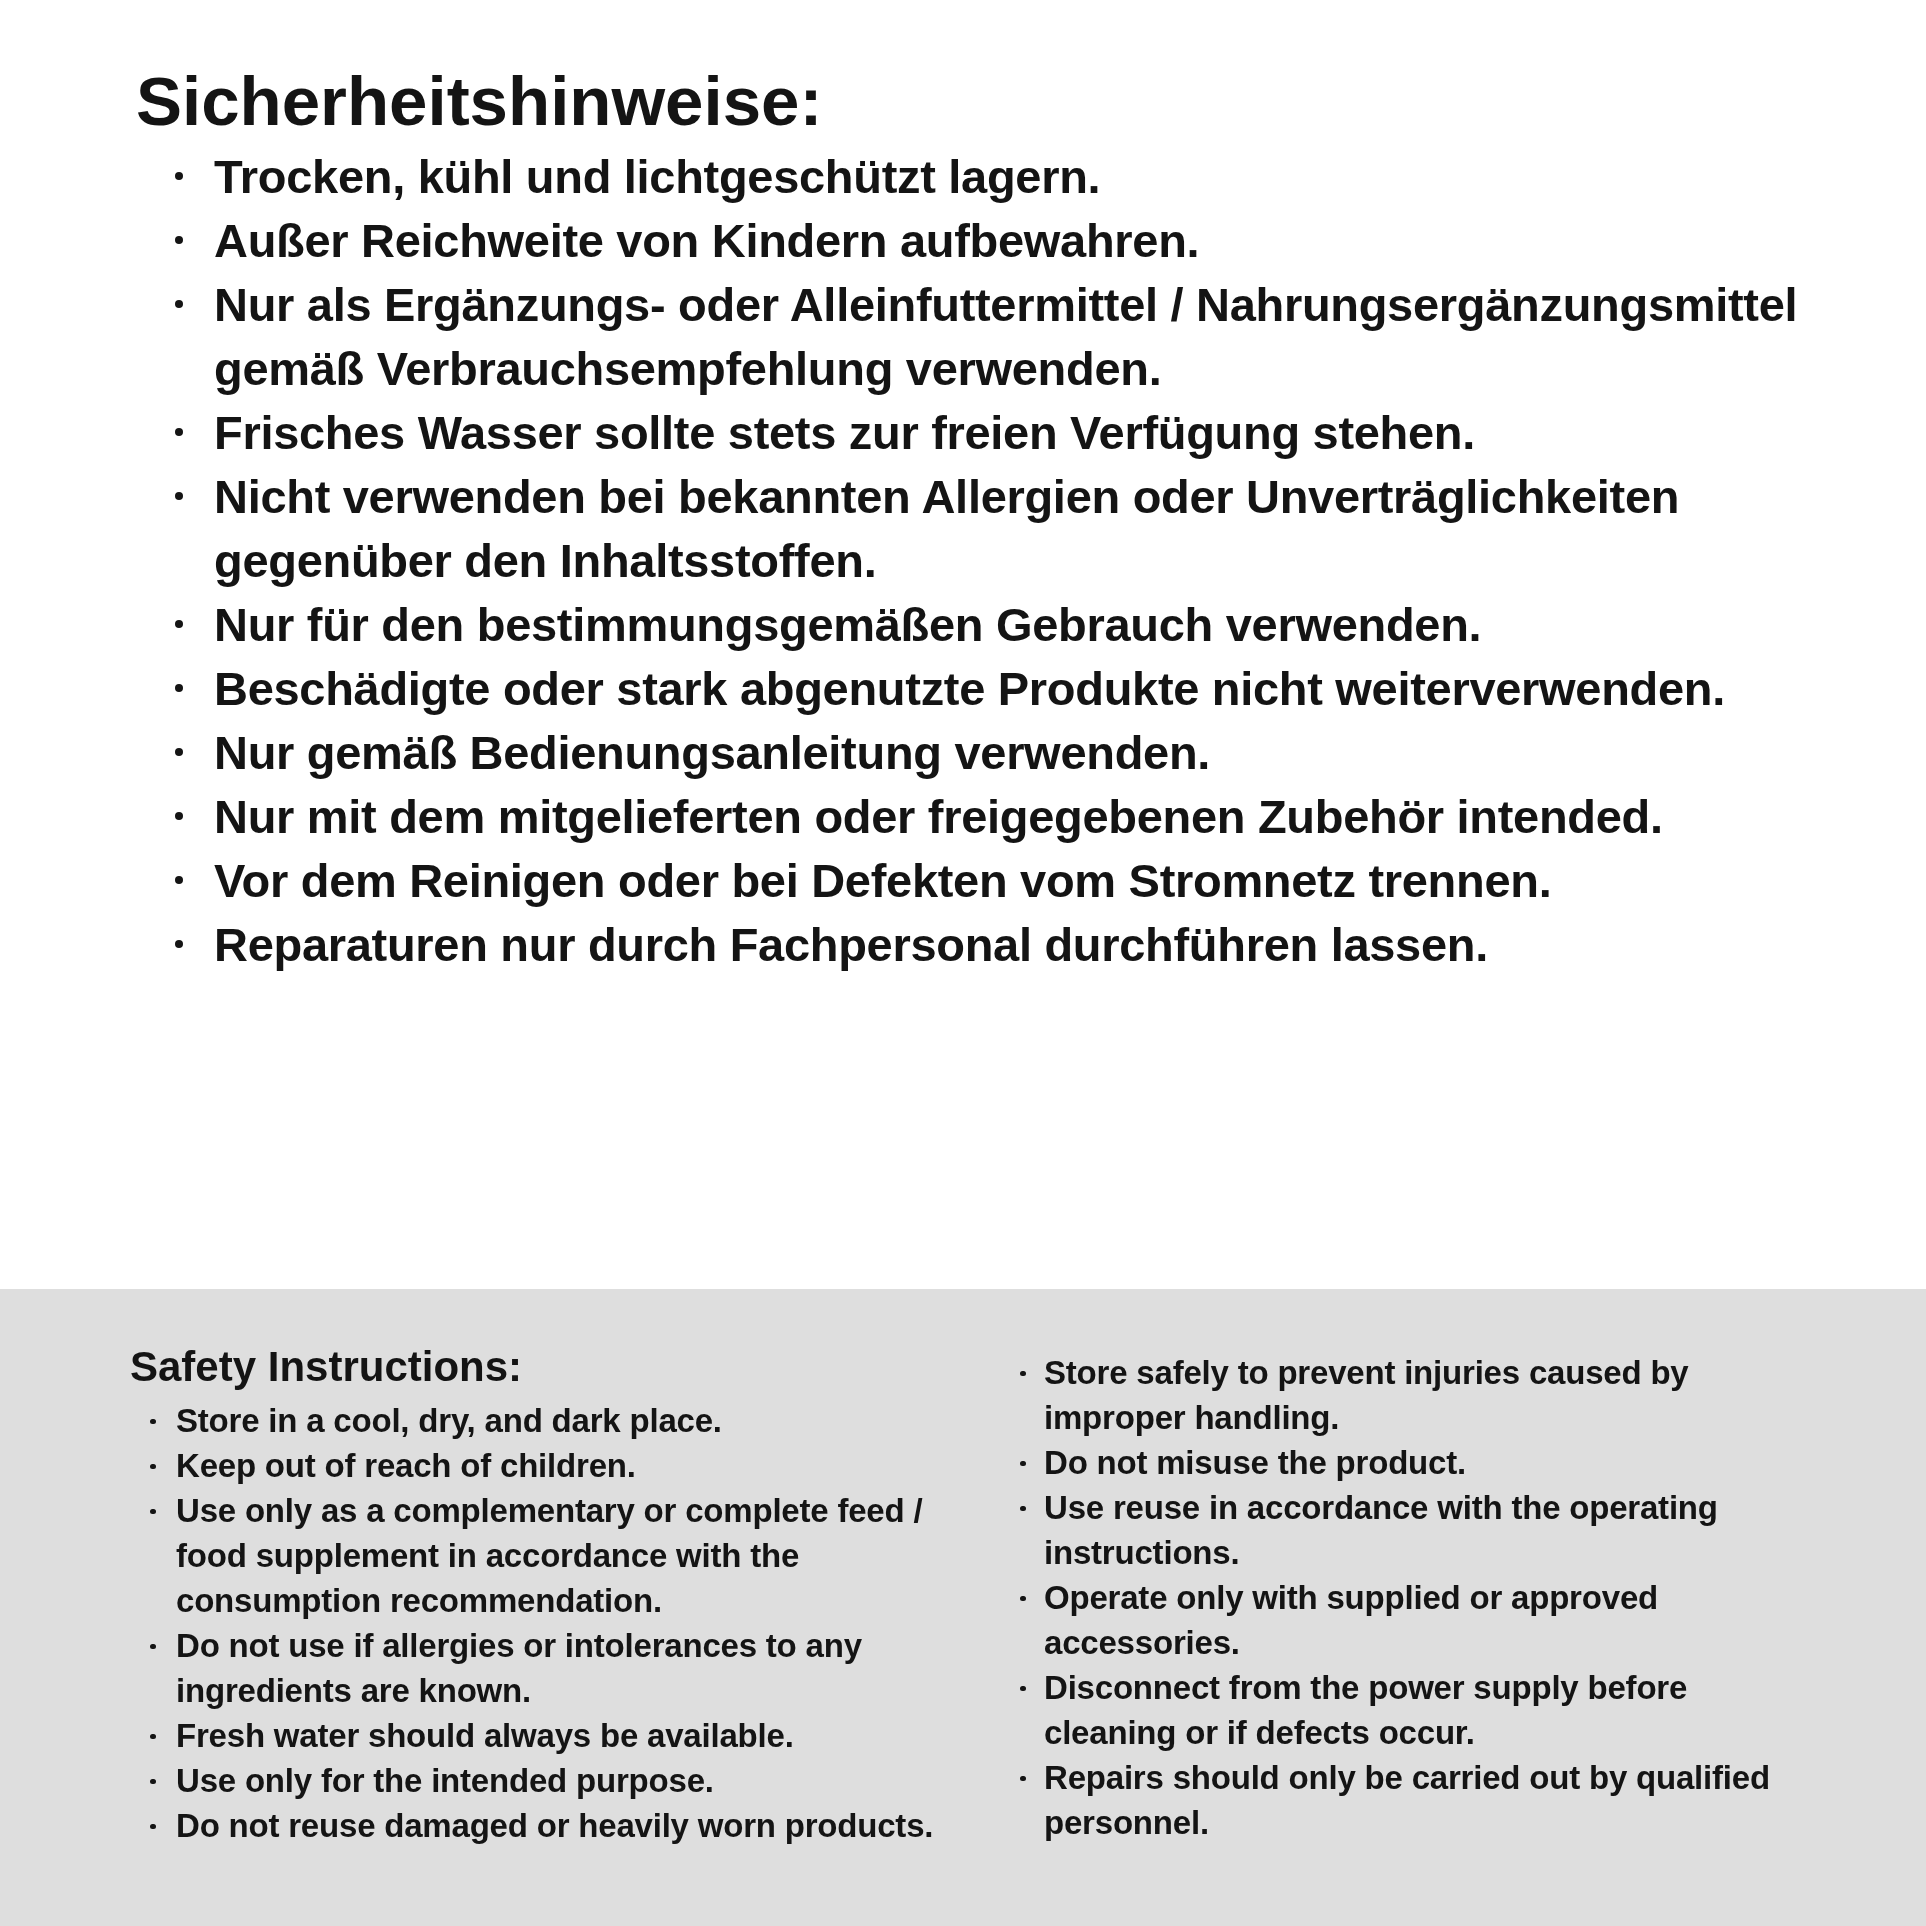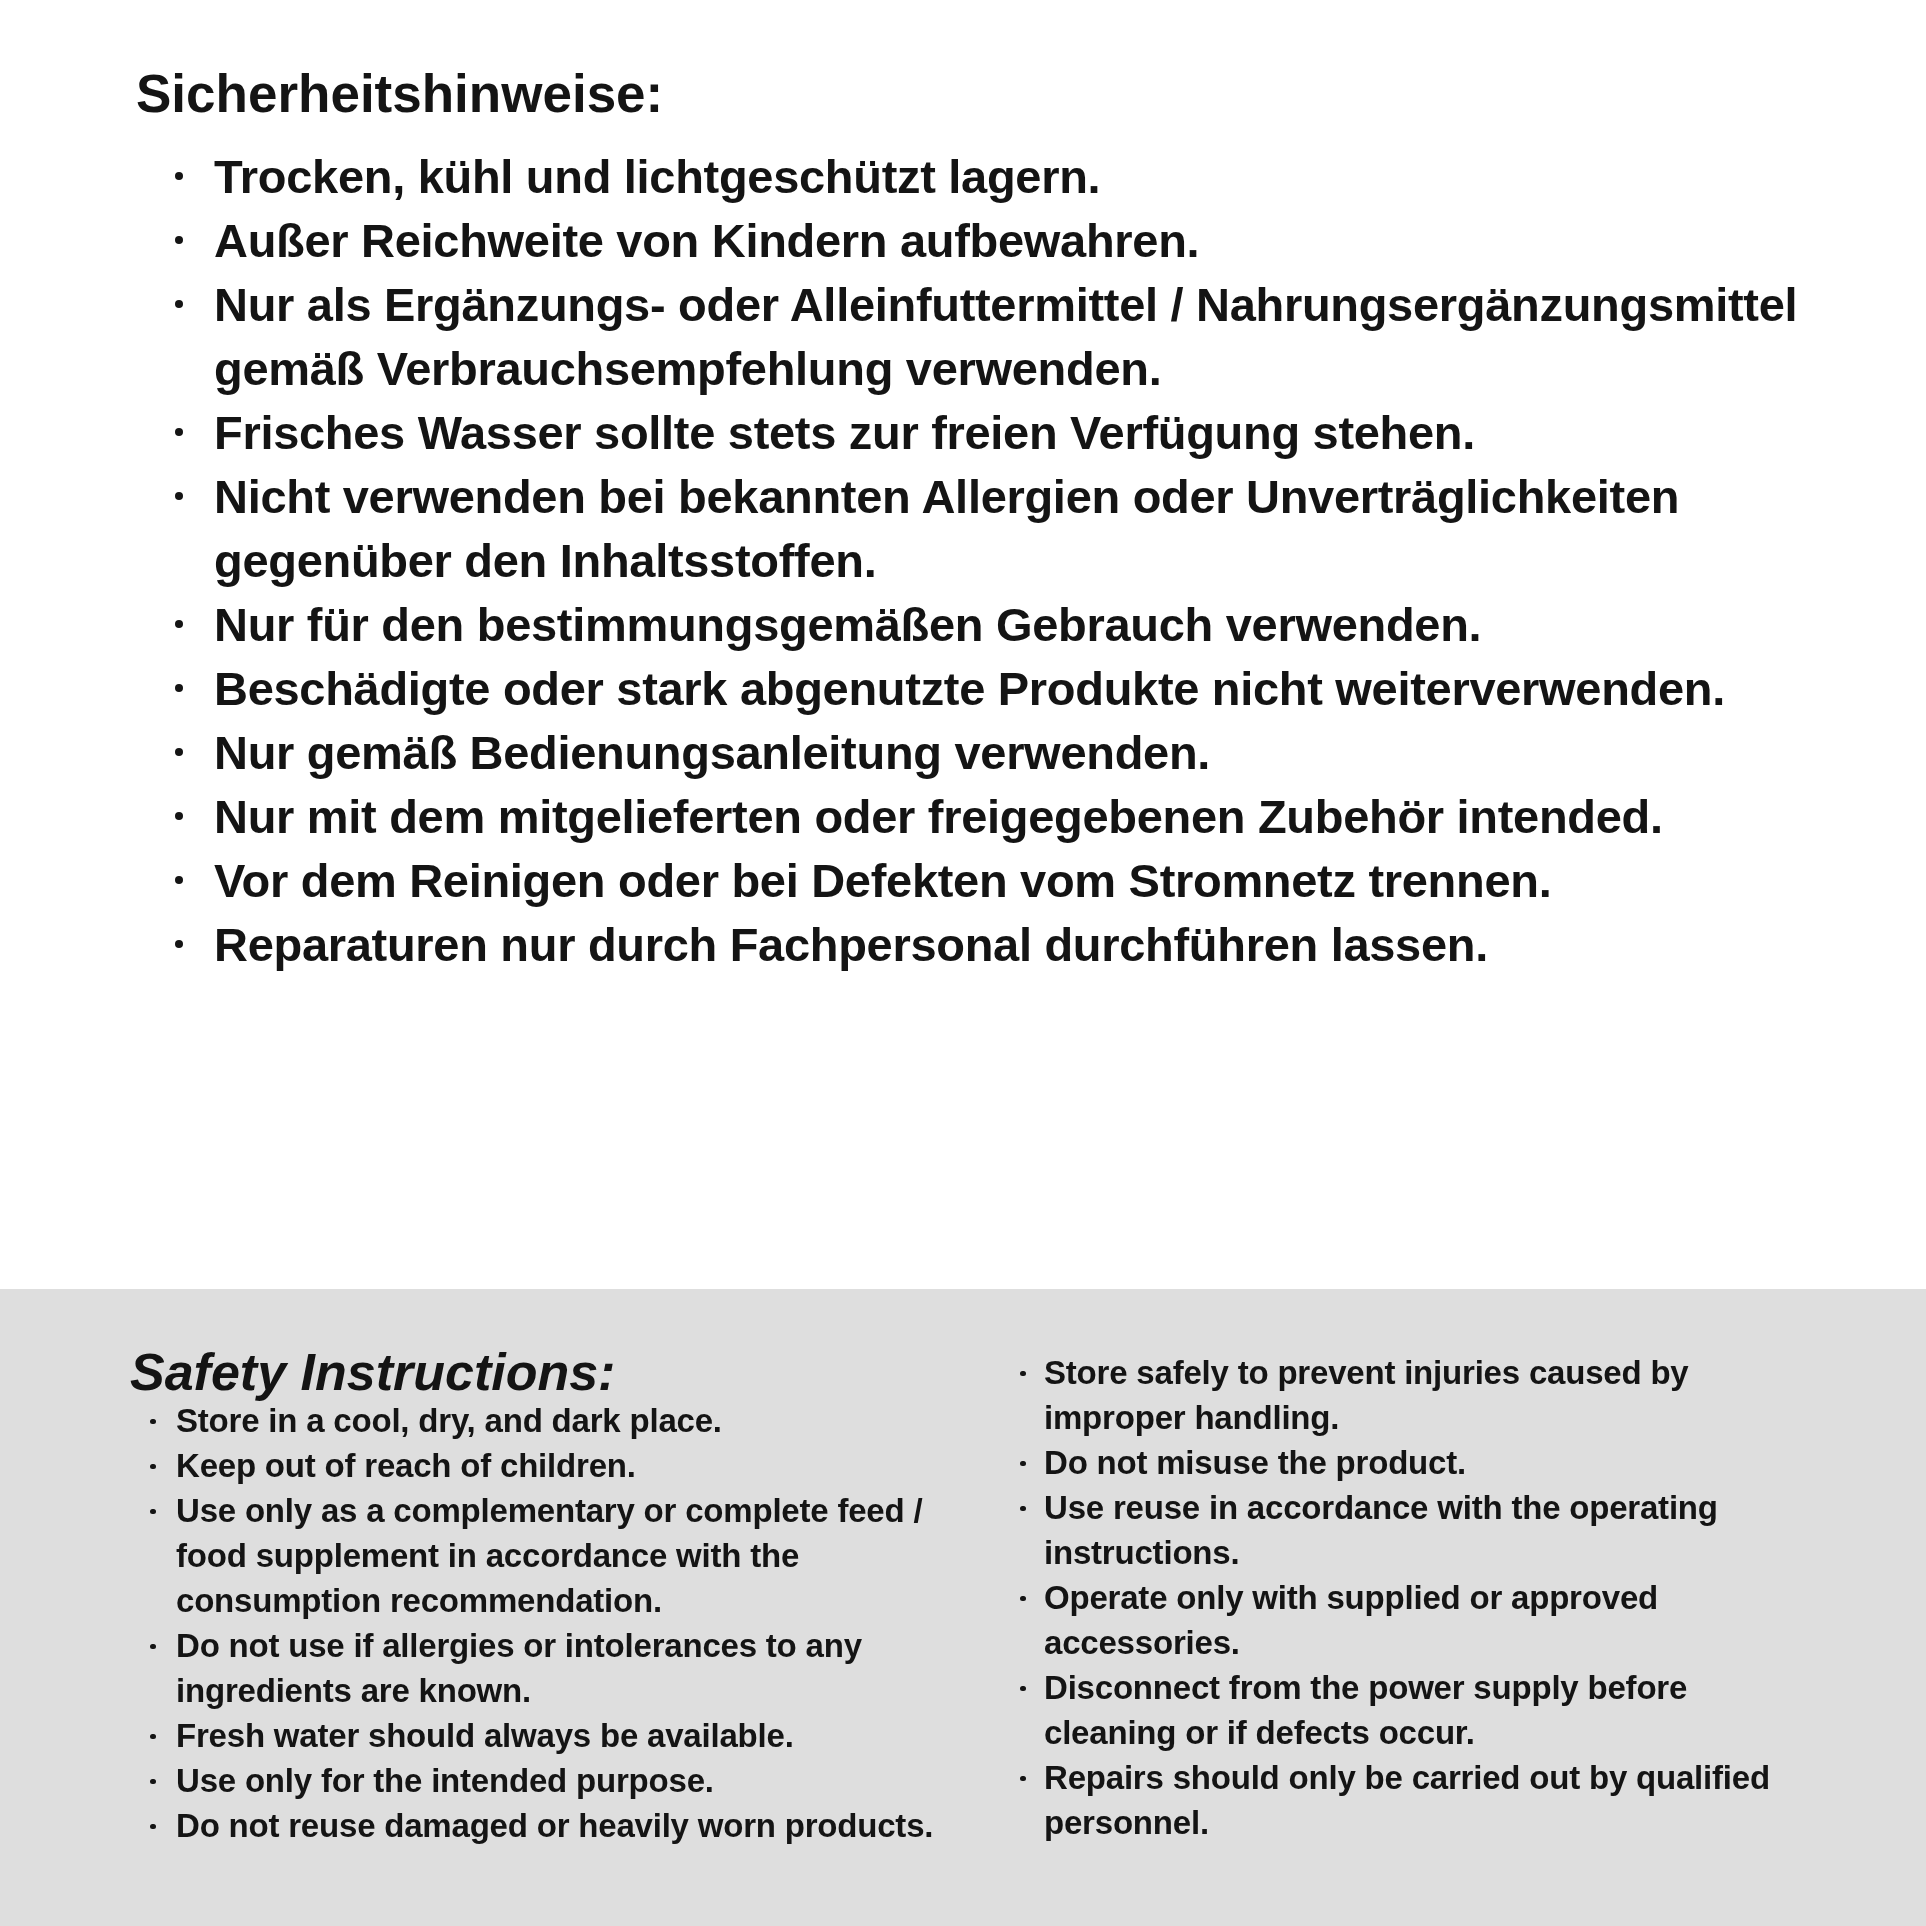--- a/index.html
+++ b/index.html
@@ -17,21 +17,21 @@
     left: 0;
     top: 1289px;
     width: 1926px;
     height: 638px;
     background: #dedede;
   }
   .de-title {
     position: absolute;
     left: 136px;
     top: 67px;
-    font-size: 53px;
+    font-size: 69px;
     font-weight: 700;
     line-height: 1;
     white-space: nowrap;
   }
   .de-list {
     position: absolute;
     left: 175px;
     top: 145px;
     width: 1734px;
     font-size: 47px;
@@ -45,25 +45,24 @@
     position: absolute;
     left: 0;
     border-radius: 50%;
     background: #141414;
   }
   .de-list .li .marker { top: 27px; width: 8.3px; height: 8.3px; }
   .en-title {
     position: absolute;
     left: 130px;
     top: 1346px;
-    font-size: 52px;
+    font-size: 42px;
     font-weight: 700;
     line-height: 1;
     white-space: nowrap;
-    font-style: italic;
   }
   .en-list {
     position: absolute;
     font-size: 33px;
     line-height: 45px;
     letter-spacing: -0.2px;
   }
   .en-list .li { padding-left: 26px; }
   .en-list .li .marker { top: 20.5px; width: 5.8px; height: 5.8px; }
   .en-left  { left: 150px;  top: 1398px; width: 854px; }

